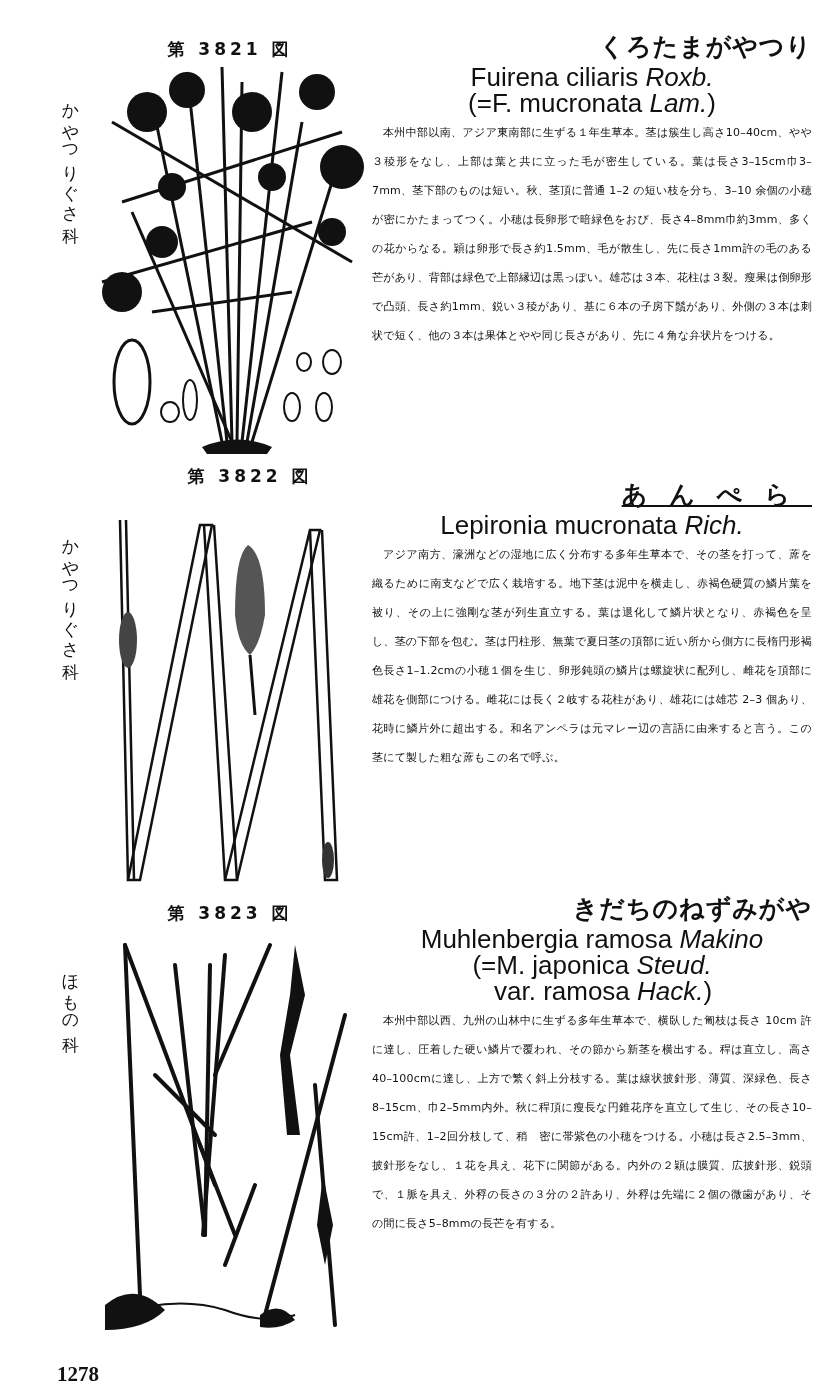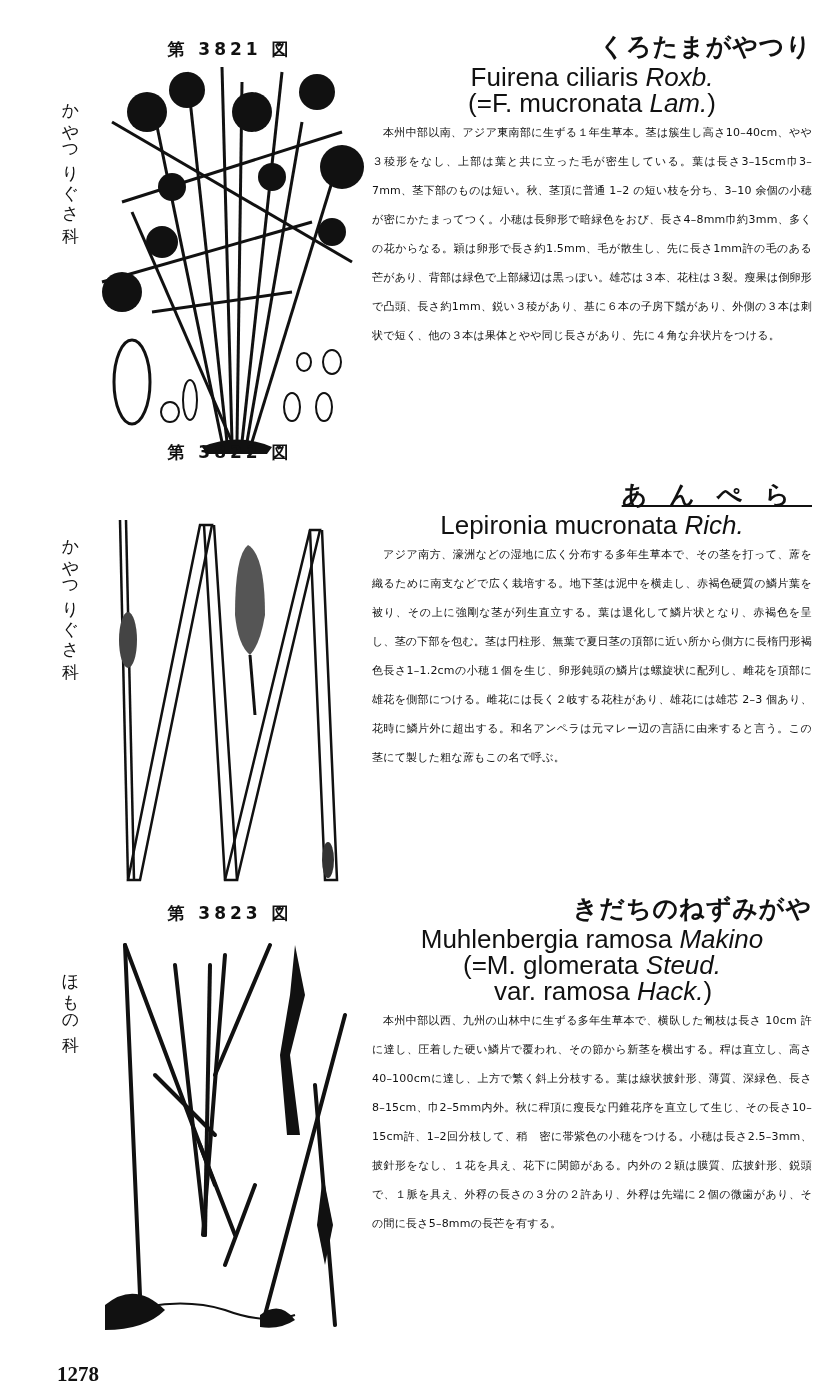--- a/index.html
+++ b/index.html
@@ -70,21 +70,21 @@
       <span>Fuirena ciliaris</span>
       <i>Roxb.</i>
     </div>
     <div class="sci">
       <span>(=F. mucronata</span>
       <i>Lam.</i><span>)</span>
     </div>
     <div class="body-text">本州中部以南、アジア東南部に生ずる１年生草本。茎は簇生し高さ10–40cm、やや３稜形をなし、上部は葉と共に立った毛が密生している。葉は長さ3–15cm巾3–7mm、茎下部のものは短い。秋、茎頂に普通 1–2 の短い枝を分ち、3–10 余個の小穂が密にかたまってつく。小穂は長卵形で暗緑色をおび、長さ4–8mm巾約3mm、多くの花からなる。穎は卵形で長さ約1.5mm、毛が散生し、先に長さ1mm許の毛のある芒があり、背部は緑色で上部縁辺は黒っぽい。雄芯は３本、花柱は３裂。瘦果は倒卵形で凸頭、長さ約1mm、鋭い３稜があり、基に６本の子房下鬚があり、外側の３本は刺状で短く、他の３本は果体とやや同じ長さがあり、先に４角な弁状片をつける。</div>
   </div>
 
-  <div class="fig-label" style="top:441px;">第 3822 図</div>
+  <div class="fig-label" style="top:465px;margin-left:20px;">第 3822 図</div>
   <div class="family" style="top:528px;">かやつりぐさ科</div>
   <svg class="illus" style="left:100px; top:515px;" width="250" height="375" viewBox="0 0 250 375">
     <g stroke="#111" stroke-width="2.5" fill="none">
       <line x1="20" y1="5" x2="28" y2="365"></line>
       <line x1="26" y1="5" x2="34" y2="365"></line>
       <path d="M28 365 L100 10 L112 10 L40 365 Z"></path>
       <path d="M104 10 L125 365 L137 365 L114 10"></path>
       <path d="M125 365 L210 15 L220 15 L137 365"></path>
       <path d="M210 15 L225 365 L237 365 L222 15"></path>
     </g>
@@ -132,21 +132,21 @@
     </g>
   </svg>
 
   <div class="entry" style="top:892px;">
     <div class="jp-name">きだちのねずみがや</div>
     <div class="sci">
       <span>Muhlenbergia ramosa</span>
       <i>Makino</i>
     </div>
     <div class="sci">
-      <span>(=M. glomerata</span>
+      <span>(=M. japonica</span>
       <i>Steud.</i>
     </div>
     <div class="sci indent2">
       <span>var. ramosa</span>
       <i>Hack.</i><span>)</span>
     </div>
     <div class="body-text">本州中部以西、九州の山林中に生ずる多年生草本で、横臥した匍枝は長さ 10cm 許に達し、圧着した硬い鱗片で覆われ、その節から新茎を横出する。稈は直立し、高さ40–100cmに達し、上方で繁く斜上分枝する。葉は線状披針形、薄質、深緑色、長さ8–15cm、巾2–5mm内外。秋に稈頂に瘦長な円錐花序を直立して生じ、その長さ10–15cm許、1–2回分枝して、稍ゝ密に帯紫色の小穂をつける。小穂は長さ2.5–3mm、披針形をなし、１花を具え、花下に関節がある。内外の２穎は膜質、広披針形、鋭頭で、１脈を具え、外稃の長さの３分の２許あり、外稃は先端に２個の微歯があり、その間に長さ5–8mmの長芒を有する。</div>
   </div>
 
   <div class="page-number">1278</div>

